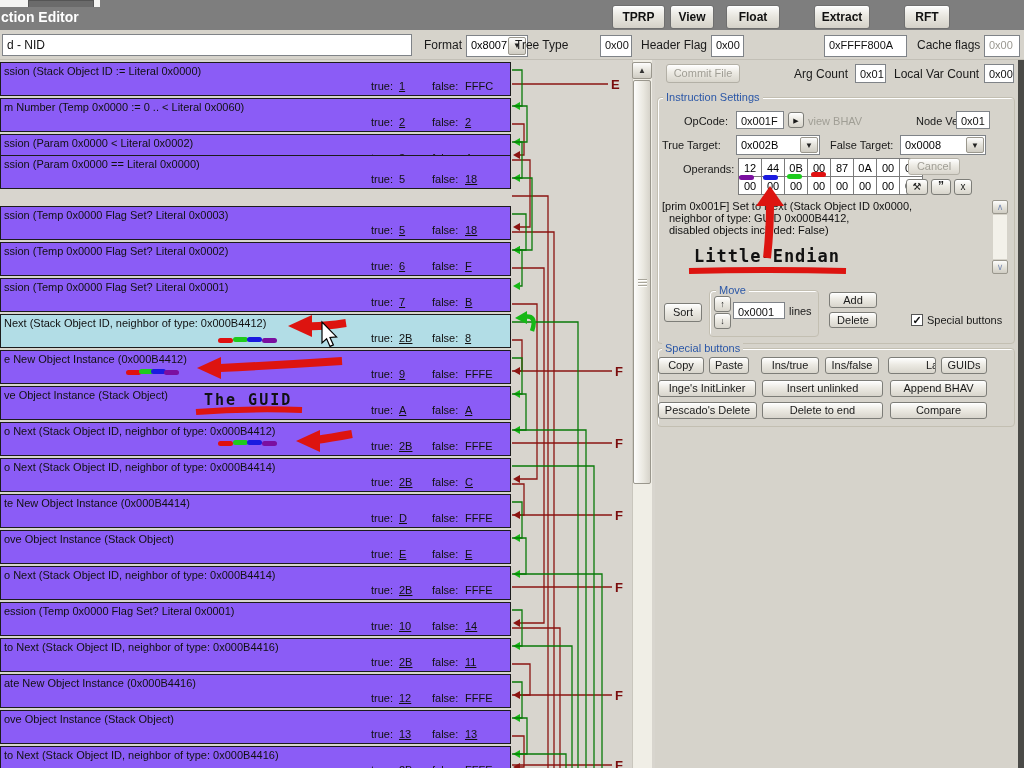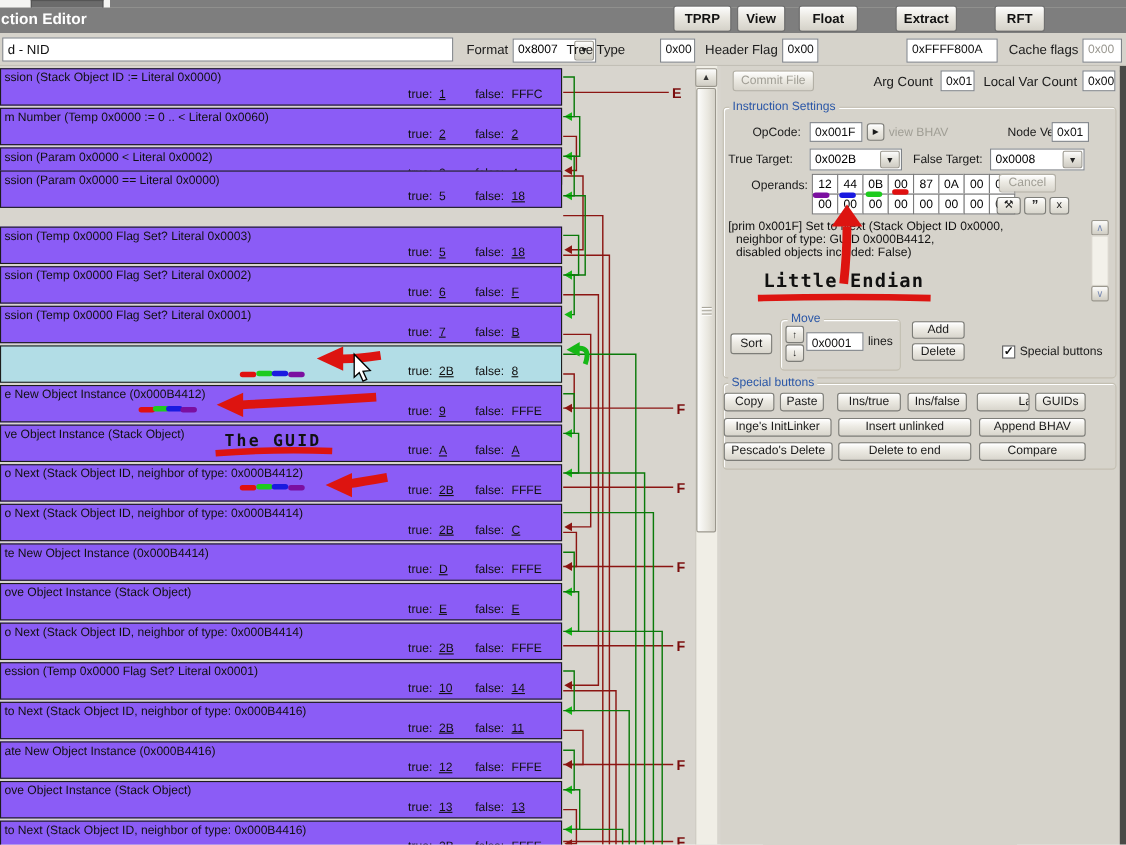--- a/index.html
+++ b/index.html
@@ -78,21 +78,21 @@
       <div class="tb-btn" style="left: 670px; width: 44px;">View</div>
       <div class="tb-btn" style="left: 726px; width: 54px;">Float</div>
       <div class="tb-btn" style="left: 814px; width: 56px;">Extract</div>
       <div class="tb-btn" style="left: 904px; width: 46px;">RFT</div>
       <div class="tb-btn" style="left: 959px; width: 64px; margin-top: 36px;">Help</div>
     </div>
 
   <div class="abs toolbar2"></div>
   <div class="input" style="left:2px;top:34px;width:410px;height:22px;font-size:12px;">d - NID</div>
   <div class="lbl" style="left:424px;top:38px;">Format</div>
-  <div class="combo" style="left:466px;top:35px;width:76px;height:22px;">
+  <div class="combo" style="left:466px;top:35px;width:62px;height:22px;">
     <span class="val">0x8007</span>
     <span class="chev">▼</span>
   </div>
   <div class="lbl" style="left:515px;top:38px;">Tree Type</div>
   <div class="input" style="left:600px;top:35px;width:32px;height:22px;">0x00</div>
   <div class="lbl" style="left:641px;top:38px;">Header Flag</div>
   <div class="input" style="left:711px;top:35px;width:33px;height:22px;">0x00</div>
   <div class="lbl" style="left:754px;top:38px;margin-top:28px;">Tree Version</div>
   <div class="input" style="left:824px;top:35px;width:83px;height:22px;">0xFFFF800A</div>
   <div class="lbl" style="left:917px;top:38px;">Cache flags</div>
@@ -142,20 +142,21 @@
         <span class="tf link" style="left: 464px;">F</span>
       </div>
       <div class="row" style="top: 278px;">
         <div class="rtext">ssion (Temp 0x0000 Flag Set? Literal 0x0001)</div>
         <span class="tf" style="left: 370px;">true: </span>
         <span class="tf link" style="left: 398px;">7</span>
         <span class="tf" style="left: 431px;">false: </span>
         <span class="tf link" style="left: 464px;">B</span>
       </div>
       <div class="row hl" style="top: 314px;">
+        <div class="rtext">Next (Stack Object ID, neighbor of type: 0x000B4412)</div>
         <span class="tf" style="left: 370px;">true: </span>
         <span class="tf link" style="left: 398px;">2B</span>
         <span class="tf" style="left: 431px;">false: </span>
         <span class="tf link" style="left: 464px;">8</span>
       </div>
       <div class="row" style="top: 350px;">
         <div class="rtext">e New Object Instance (0x000B4412)</div>
         <span class="tf" style="left: 370px;">true: </span>
         <span class="tf link" style="left: 398px;">9</span>
         <span class="tf" style="left: 431px;">false: </span>

